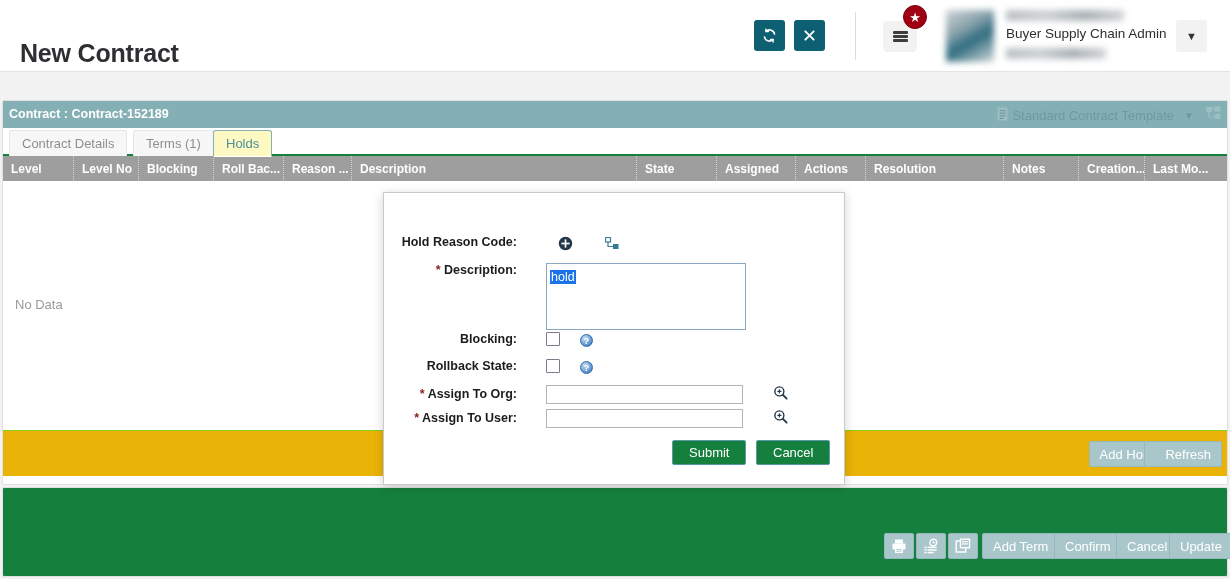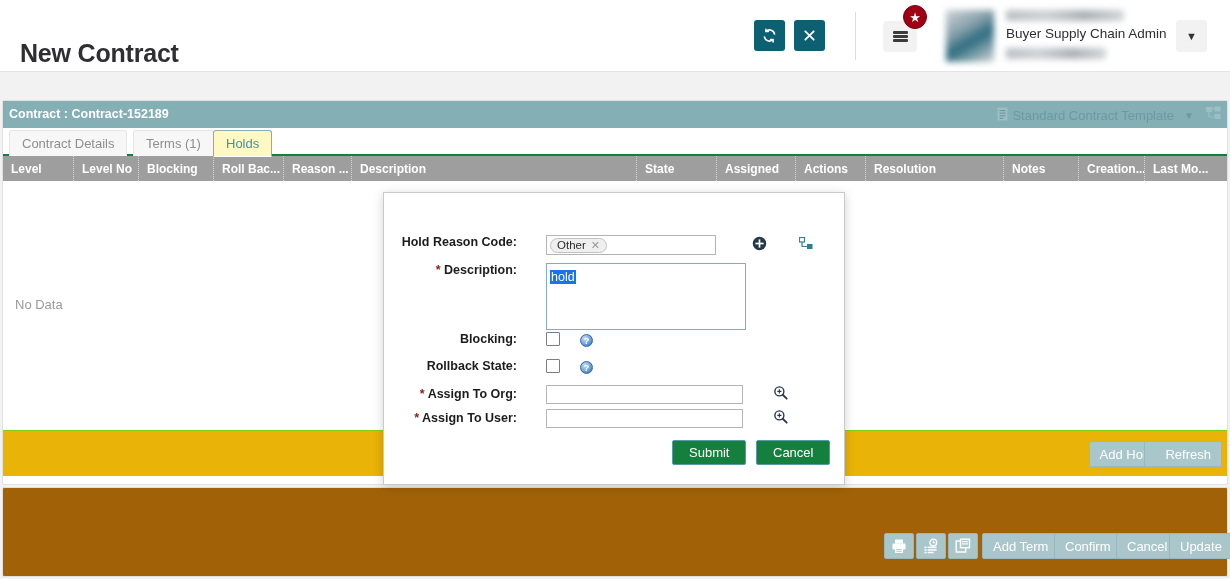--- a/index.html
+++ b/index.html
@@ -187,21 +187,21 @@
     display: flex; align-items: center; justify-content: center;
     cursor: pointer; white-space: nowrap;
   }
   .tbtn.addhold { right: 63px; top: 10px; }
   .tbtn.refreshb { right: 5px; top: 10px; padding-left: 20px; }
 
   
   .bottombar {
     position: absolute; left: 2px; top: 487px;
     width: 1226px; height: 90px;
-    background: #a16207;
+    background: #15803d;
     border: 1px solid #e0e0e0;
     border-radius: 2px;
   }
   .ibtn {
     position: absolute; top: 45px;
     width: 30px; height: 26px;
     background: #a9c6cb; border: 1px solid #97b8bd; border-radius: 2px;
     display: flex; align-items: center; justify-content: center;
     cursor: pointer;
   }
@@ -435,26 +435,20 @@
   <div class="bbtn confirm">Confirm</div>
   <div class="bbtn cancelb">Cancel</div>
   <div class="bbtn update">Update</div>
 </div>
 
 <div class="modal">
   <div class="modal-body">
 
     <div class="frow" style="left:0; top:42px;">
       <div class="flabel">Hold Reason Code:</div>
-      <div class="tokenfield">
-        <span class="token">
-          <span>Other</span>
-          <span class="tx">✕</span>
-        </span>
-      </div>
       <span style="margin-left:12px;margin-top:1px;">
         <svg width="15" height="15" viewBox="0 0 16 16">
           <circle cx="8" cy="8" r="7.2" fill="#24384a"></circle>
           <rect x="7.1" y="3.6" width="1.8" height="8.8" fill="#fff"></rect>
           <rect x="3.6" y="7.1" width="8.8" height="1.8" fill="#fff"></rect>
         </svg>
       </span>
       <span style="margin-left:8px;margin-top:2px;">
         <svg width="14" height="14" viewBox="0 0 14 14">
           <rect x="0.5" y="0.5" width="5" height="4.5" fill="none" stroke="#3c7f92" stroke-width="1.2"></rect>

